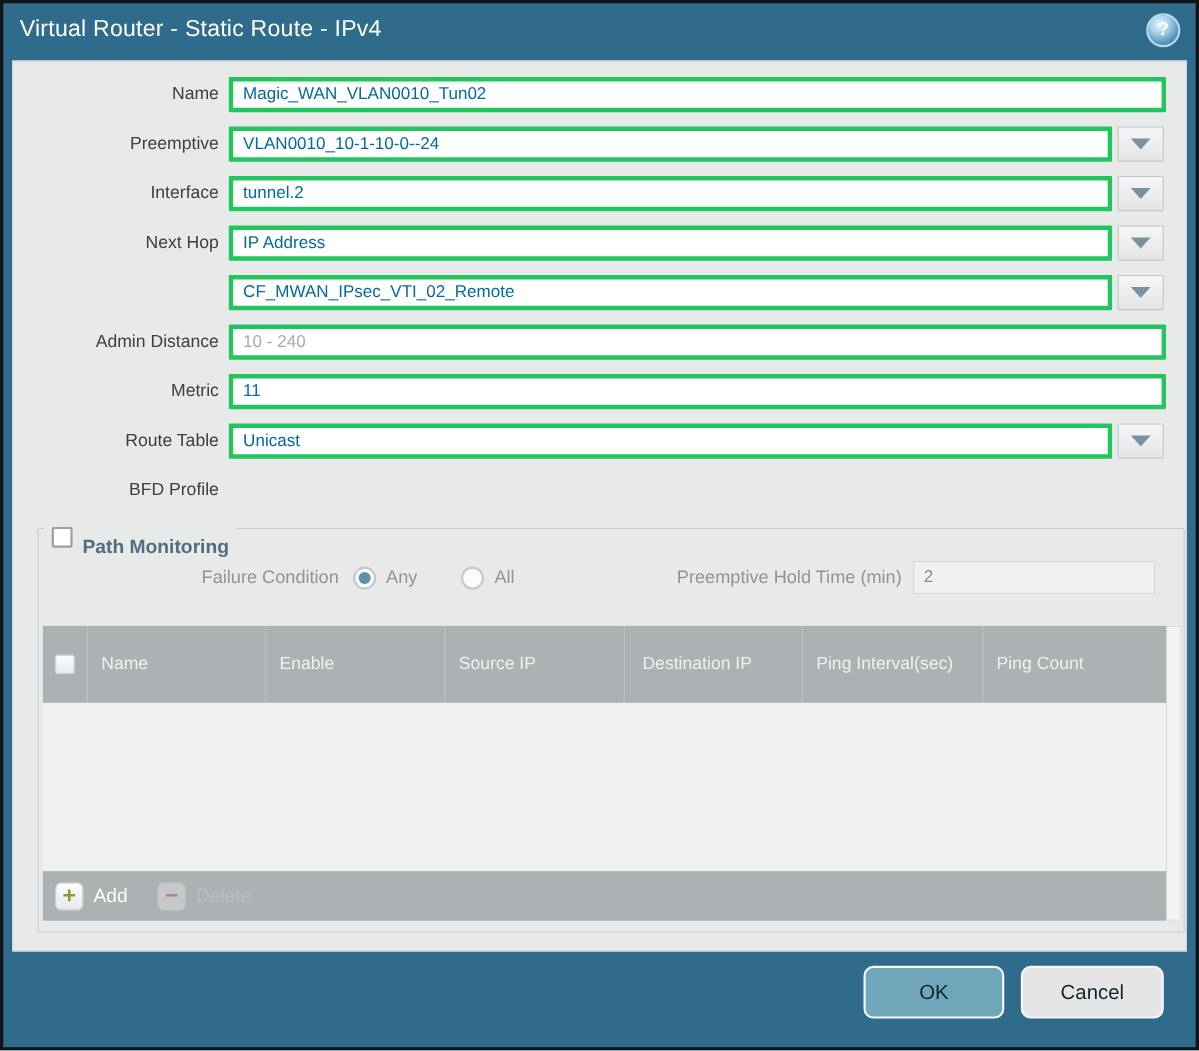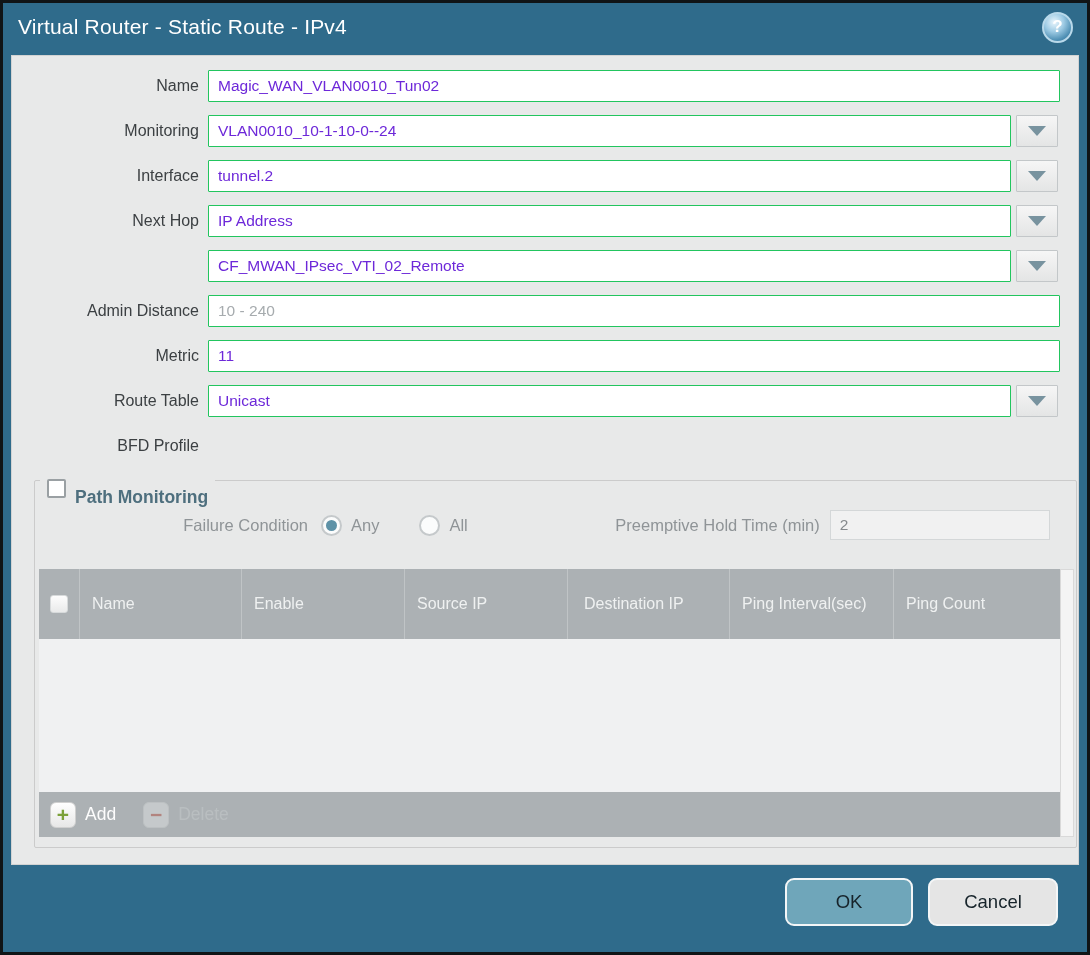--- a/index.html
+++ b/index.html
@@ -29,22 +29,22 @@
   .content {
     position:absolute; left:8px; right:8px; top:52px; bottom:87px;
     background:#e8e9e9; border:1px solid #d2d3d3; padding-top:14px;
     overflow:hidden;
   }
 
   .row { display:flex; align-items:center; height:32px; margin-bottom:13px; }
   .lbl { width:196px; flex:none; text-align:right; padding-right:9px; font-size:16px; color:#3c4043; }
   .fieldwrap { display:flex; align-items:center; }
   input.txt {
-    height:32px; border:1px solid #22c55e; background:#fff; border-radius:1px;
-    font-size:15.5px; padding:0 9px; color:#6d28d9; font-family:inherit; outline:none;
+    height:32px; border:4px solid #22c55e; background:#fff; border-radius:1px;
+    font-size:15.5px; padding:0 9px; color:#0369a1; font-family:inherit; outline:none;
   }
   input.txt::placeholder { color:#a6abae; }
   .w-full { width:852px; }
   .w-dd { width:803px; }
   .dd {
     width:42px; height:32px; margin-left:5px; padding:0; cursor:pointer;
     border:1px solid #c3c7c9; border-radius:1px;
     background:linear-gradient(#f6f6f6, #e4e5e5);
     display:flex; align-items:center; justify-content:center;
   }
@@ -134,21 +134,21 @@
   <div class="content">
 
     <div class="row">
       <span class="lbl">Name</span>
       <div class="fieldwrap">
         <input class="txt w-full" type="text" value="Magic_WAN_VLAN0010_Tun02" style="">
       </div>
     </div>
 
     <div class="row">
-      <span class="lbl">Monitoring</span>
+      <span class="lbl">Preemptive</span>
       <div class="fieldwrap">
         <input class="txt w-dd" type="text" value="VLAN0010_10-1-10-0--24" style="">
         <button class="dd">
             <span class="arrow"></span>
           </button>
       </div>
     </div>
 
     <div class="row">
       <span class="lbl">Interface</span>

